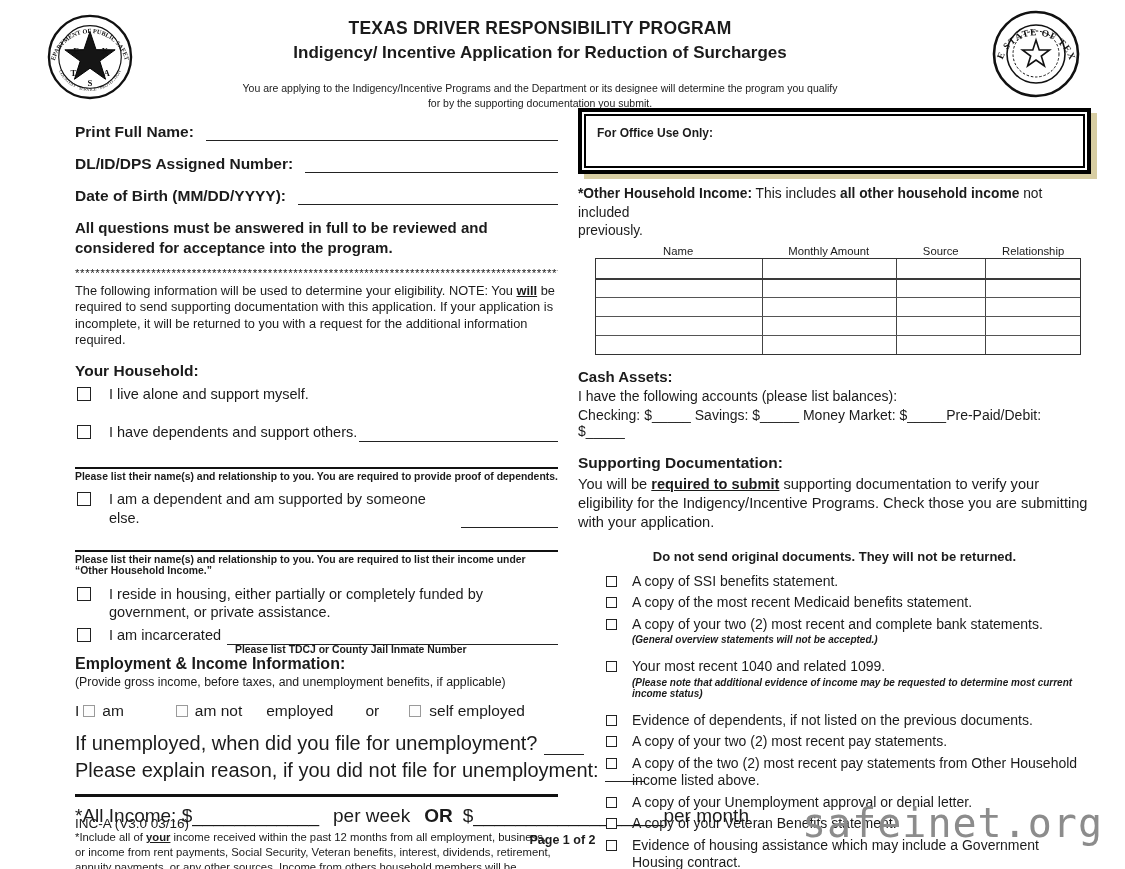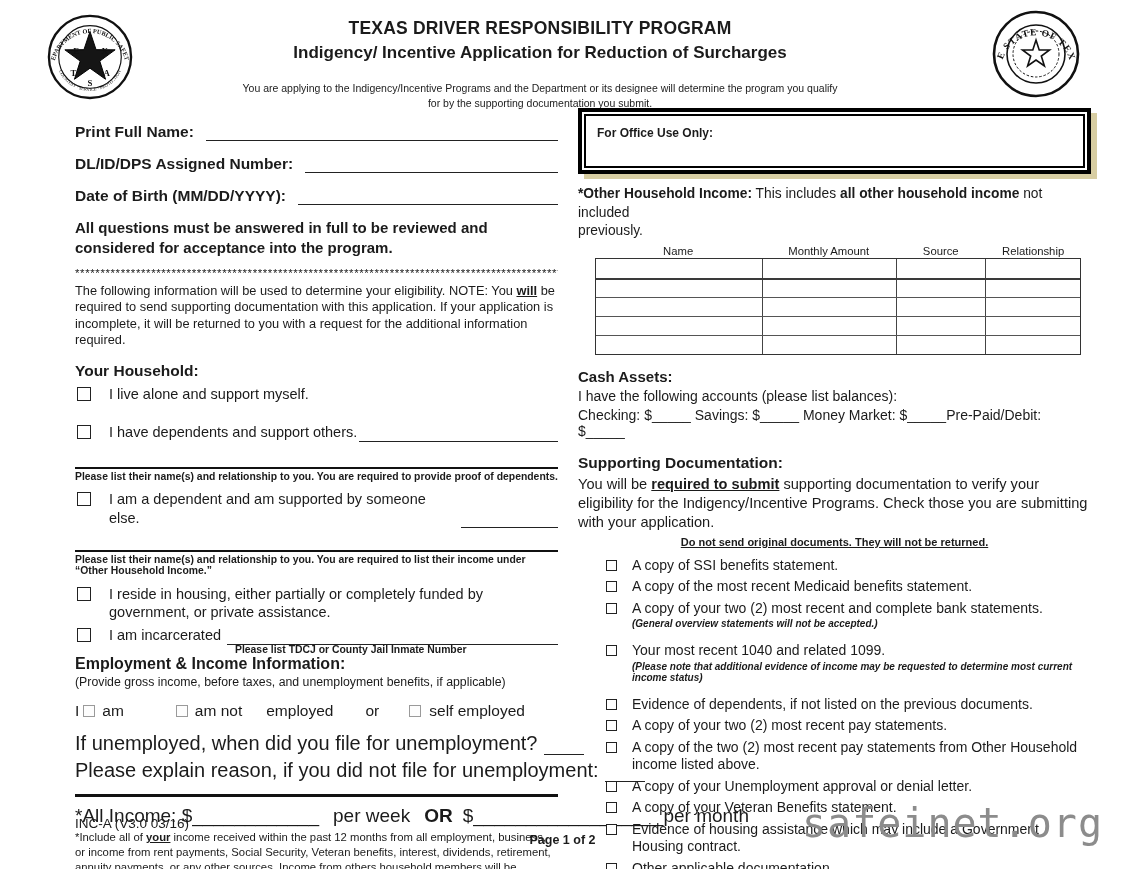--- a/index.html
+++ b/index.html
@@ -60,21 +60,21 @@
   .oh-row { display:flex; height:19px; border-top:1px solid #555; }
   .oh-row:first-child { border-top:none; }
   .oh-row.thick { border-top:2px solid #3a3a3a; }
   .oh-row div { height:100%; }
   .oh-c1{width:34.2%;} .oh-c2{width:27.8%; border-left:1.4px solid #444;}
   .oh-c3{width:18.3%; border-left:1.4px solid #444;} .oh-c4{width:19.7%; border-left:1.4px solid #444;}
   .cash-title { font-weight:bold; font-size:15px; margin-top:13px; }
   .cash-line { font-size:14px; margin-top:3px; }
   .sup-title { font-weight:bold; font-size:15.5px; margin-top:15px; }
   .sup-para { font-size:14.6px; line-height:1.32; margin-top:3px; }
-  .sup-warning { font-size:11px; font-weight:bold; text-align:center; margin-top:3px;text-decoration:underline; }
+  .sup-warning { font-size:13px; font-weight:bold; text-align:center; margin-top:16px; }
   .chk-list { margin-top:9px; }
   .chk-item { display:flex; align-items:flex-start; font-size:14px; line-height:1.25; margin:4px 0 0 28px; }
   .chk-item.gap { margin-top:13px; }
   .cb-xs { width:11px; height:11px; border:1.4px solid #222; flex:none; margin:3px 15px 0 0; background:#fff; }
   .chk-sub { font-size:10px; font-weight:bold; font-style:italic; margin:1px 0 2px 54px; }
   
   .footer-left { position:absolute; left:75px; top:816px; font-size:13.5px; }
   .footer-center { position:absolute; left:0; right:0; top:833px; text-align:center; font-size:12.5px; font-weight:600; }
   .watermark {
     position:absolute; right:22px; top:800px;

